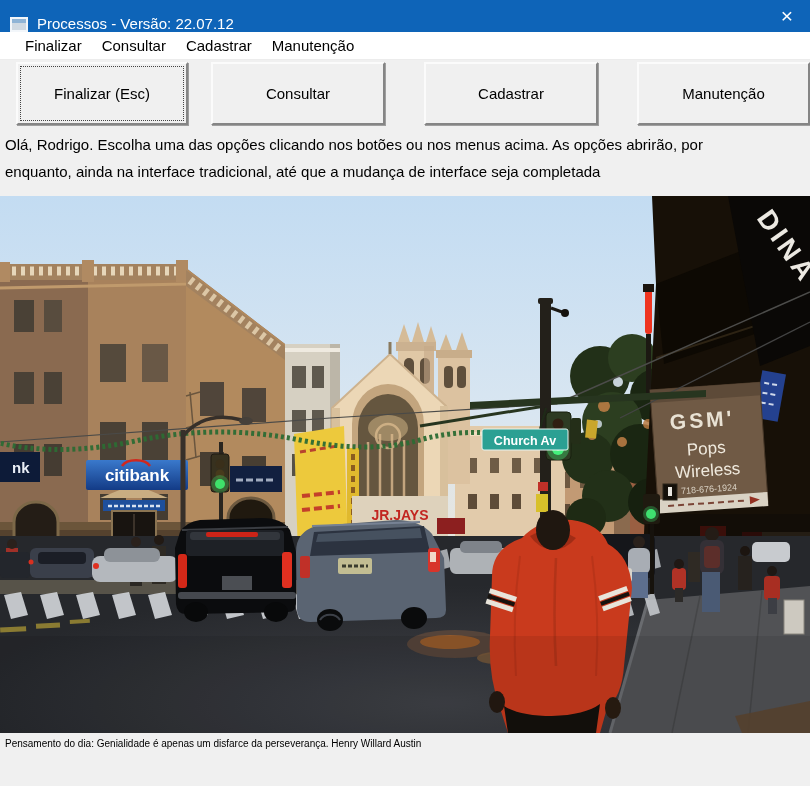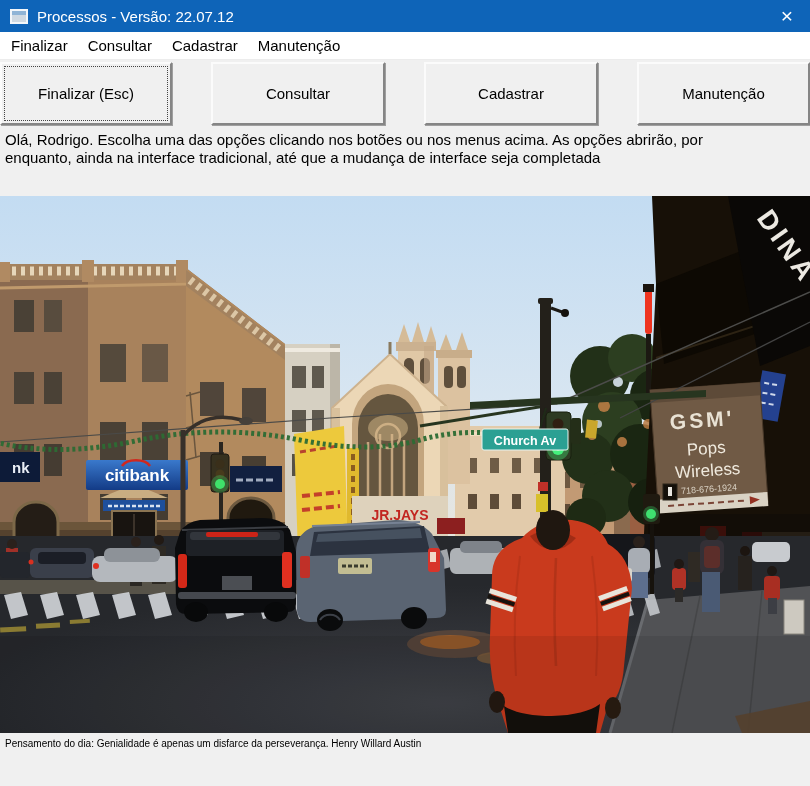--- a/index.html
+++ b/index.html
@@ -2,43 +2,43 @@
 <html><head>
 <meta charset="utf-8">
 <style>
   html,body{margin:0;padding:0;overflow:hidden;}
   body{
     width:810px;height:786px;position:relative;background:#f0f0f0;
     font-family:"Liberation Sans",sans-serif;color:#000;
   }
   
   .titlebar{position:absolute;top:0;left:0;width:810px;height:32px;background:#0e64b8;
-    display:flex;align-items:center;}
+    display:flex;align-items:flex-end;}
   .app-icon{width:18px;height:15px;margin:0 9px 0 10px;box-sizing:border-box;
     border:2px solid #f2f6fa;background:linear-gradient(180deg,#8fb4d6 0 4px,#cfd9e2 4px);}
   .title-text{color:#fff;font-size:15px;}
   .close-btn{position:absolute;right:0;top:0;width:46px;height:32px;display:flex;
     align-items:center;justify-content:center;color:#fff;font-size:21px;font-weight:300;cursor:default;}
   
   .menubar{position:absolute;top:32px;left:0;width:810px;height:28px;background:#ffffff;
     display:flex;align-items:center;border-bottom:1px solid #ececec;box-sizing:border-box;}
   .menu-item{font-size:15px;padding:4px 10px;}
-  .menu-item:first-child{margin-left:1px;}
+  .menu-item:first-child{margin-left:15px;}
   
   .btn{position:absolute;top:62px;height:63px;background:#f0f0f0;font-size:15px;
     font-family:"Liberation Sans",sans-serif;color:#000;text-align:center;
     border:2px solid;border-color:#fbfbfb #858585 #858585 #fbfbfb;
     box-shadow:1px 1px 0 rgba(60,60,60,.45);box-sizing:border-box;padding:0;}
   .btn.focused{outline:1px dotted #444;outline-offset:-5px;}
-  #btn-0{left:0;width:172px;}
+  #btn-0{left:16px;width:172px;}
   #btn-1{left:211px;width:174px;}
   #btn-2{left:424px;width:174px;}
   #btn-3{left:637px;width:173px;}
   
-  .greeting{position:absolute;top:131px;left:5px;width:716px;font-size:15px;line-height:18px;}
+  .greeting{position:absolute;top:131px;left:5px;width:716px;font-size:15px;line-height:27px;}
   .thought{position:absolute;top:738px;left:5px;width:800px;font-size:10px;}
   
   .photo{position:absolute;top:196px;left:0;width:810px;height:537px;overflow:hidden;background:#2a2c30;}
 </style>
 </head>
 <body>
 
 <div class="titlebar">
   <div class="app-icon"></div>
   <div class="title-text">Processos - Versão: 22.07.12</div>

